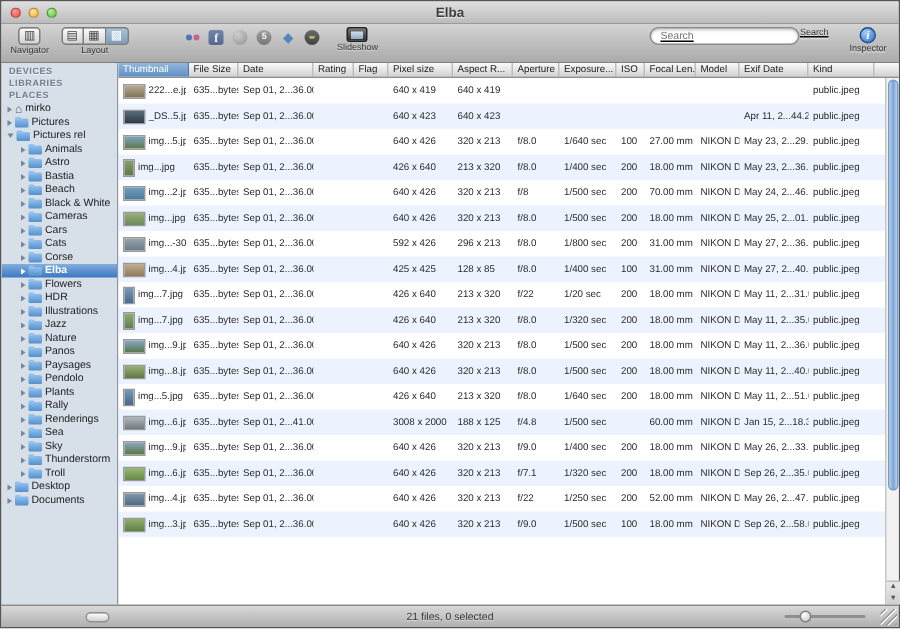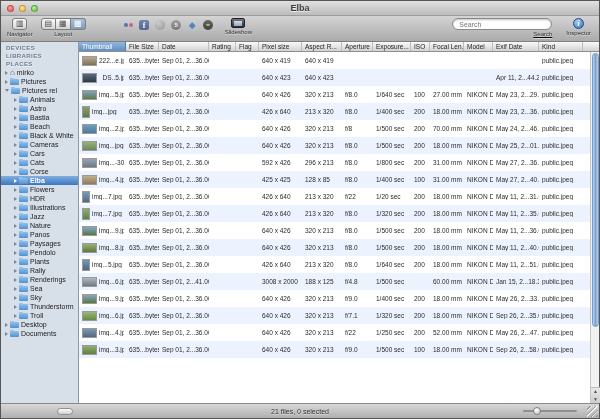--- a/index.html
+++ b/index.html
@@ -35,21 +35,21 @@
   .xic{width:13px;height:12px;display:flex;align-items:center;justify-content:center;position:relative;}
   .dot{width:4px;height:4px;border-radius:50%;display:inline-block;}
   .fb{width:10px;height:10px;border-radius:2px;background:linear-gradient(#5a7ab8,#3b5998);
     color:#fff;font-size:8px;font-weight:bold;display:flex;align-items:center;justify-content:center;font-family:"Liberation Serif",serif;}
   .circ{width:10px;height:10px;border-radius:50%;display:flex;align-items:center;justify-content:center;
     font-size:6px;color:#fff;font-weight:bold;}
   .slideshow-ic{width:14px;height:10px;border-radius:2px;background:linear-gradient(#777,#2e2e2e);
     border:1px solid #222;display:flex;align-items:center;justify-content:center;}
   .slideshow-ic i{display:block;width:8px;height:5px;background:linear-gradient(#cfe0ef,#8fa8c0);}
   .tspacer{flex:1;}
-  .searchwrap{display:flex;flex-direction:column;align-items:flex-end;margin-right:14px;text-decoration:underline;}
+  .searchwrap{display:flex;flex-direction:row;align-items:flex-start;margin-right:14px;text-decoration:underline;}
   .searchfield{width:100px;height:12px;border:1px solid #8a8a8a;border-radius:7px;background:#fff;
     display:flex;align-items:center;padding:0 4px;box-shadow:inset 0 1px 2px rgba(0,0,0,.25);}
   .searchfield input{border:none;outline:none;flex:1;font-size:7px;padding:0;margin-left:2px;
     font-family:"Liberation Sans",sans-serif;background:transparent;color:#333;}
   .inspwrap{display:flex;flex-direction:column;align-items:center;margin-right:2px;}
   .infobtn{width:11px;height:11px;border-radius:50%;background:radial-gradient(circle at 35% 30%,#a8ccf4,#2f6fc2);
     border:1px solid #1d4e8f;color:#fff;font-size:8px;font-style:italic;font-weight:bold;
     display:flex;align-items:center;justify-content:center;font-family:"Liberation Serif",serif;line-height:1;}
   
   .content{flex:1;display:flex;min-height:0;}

